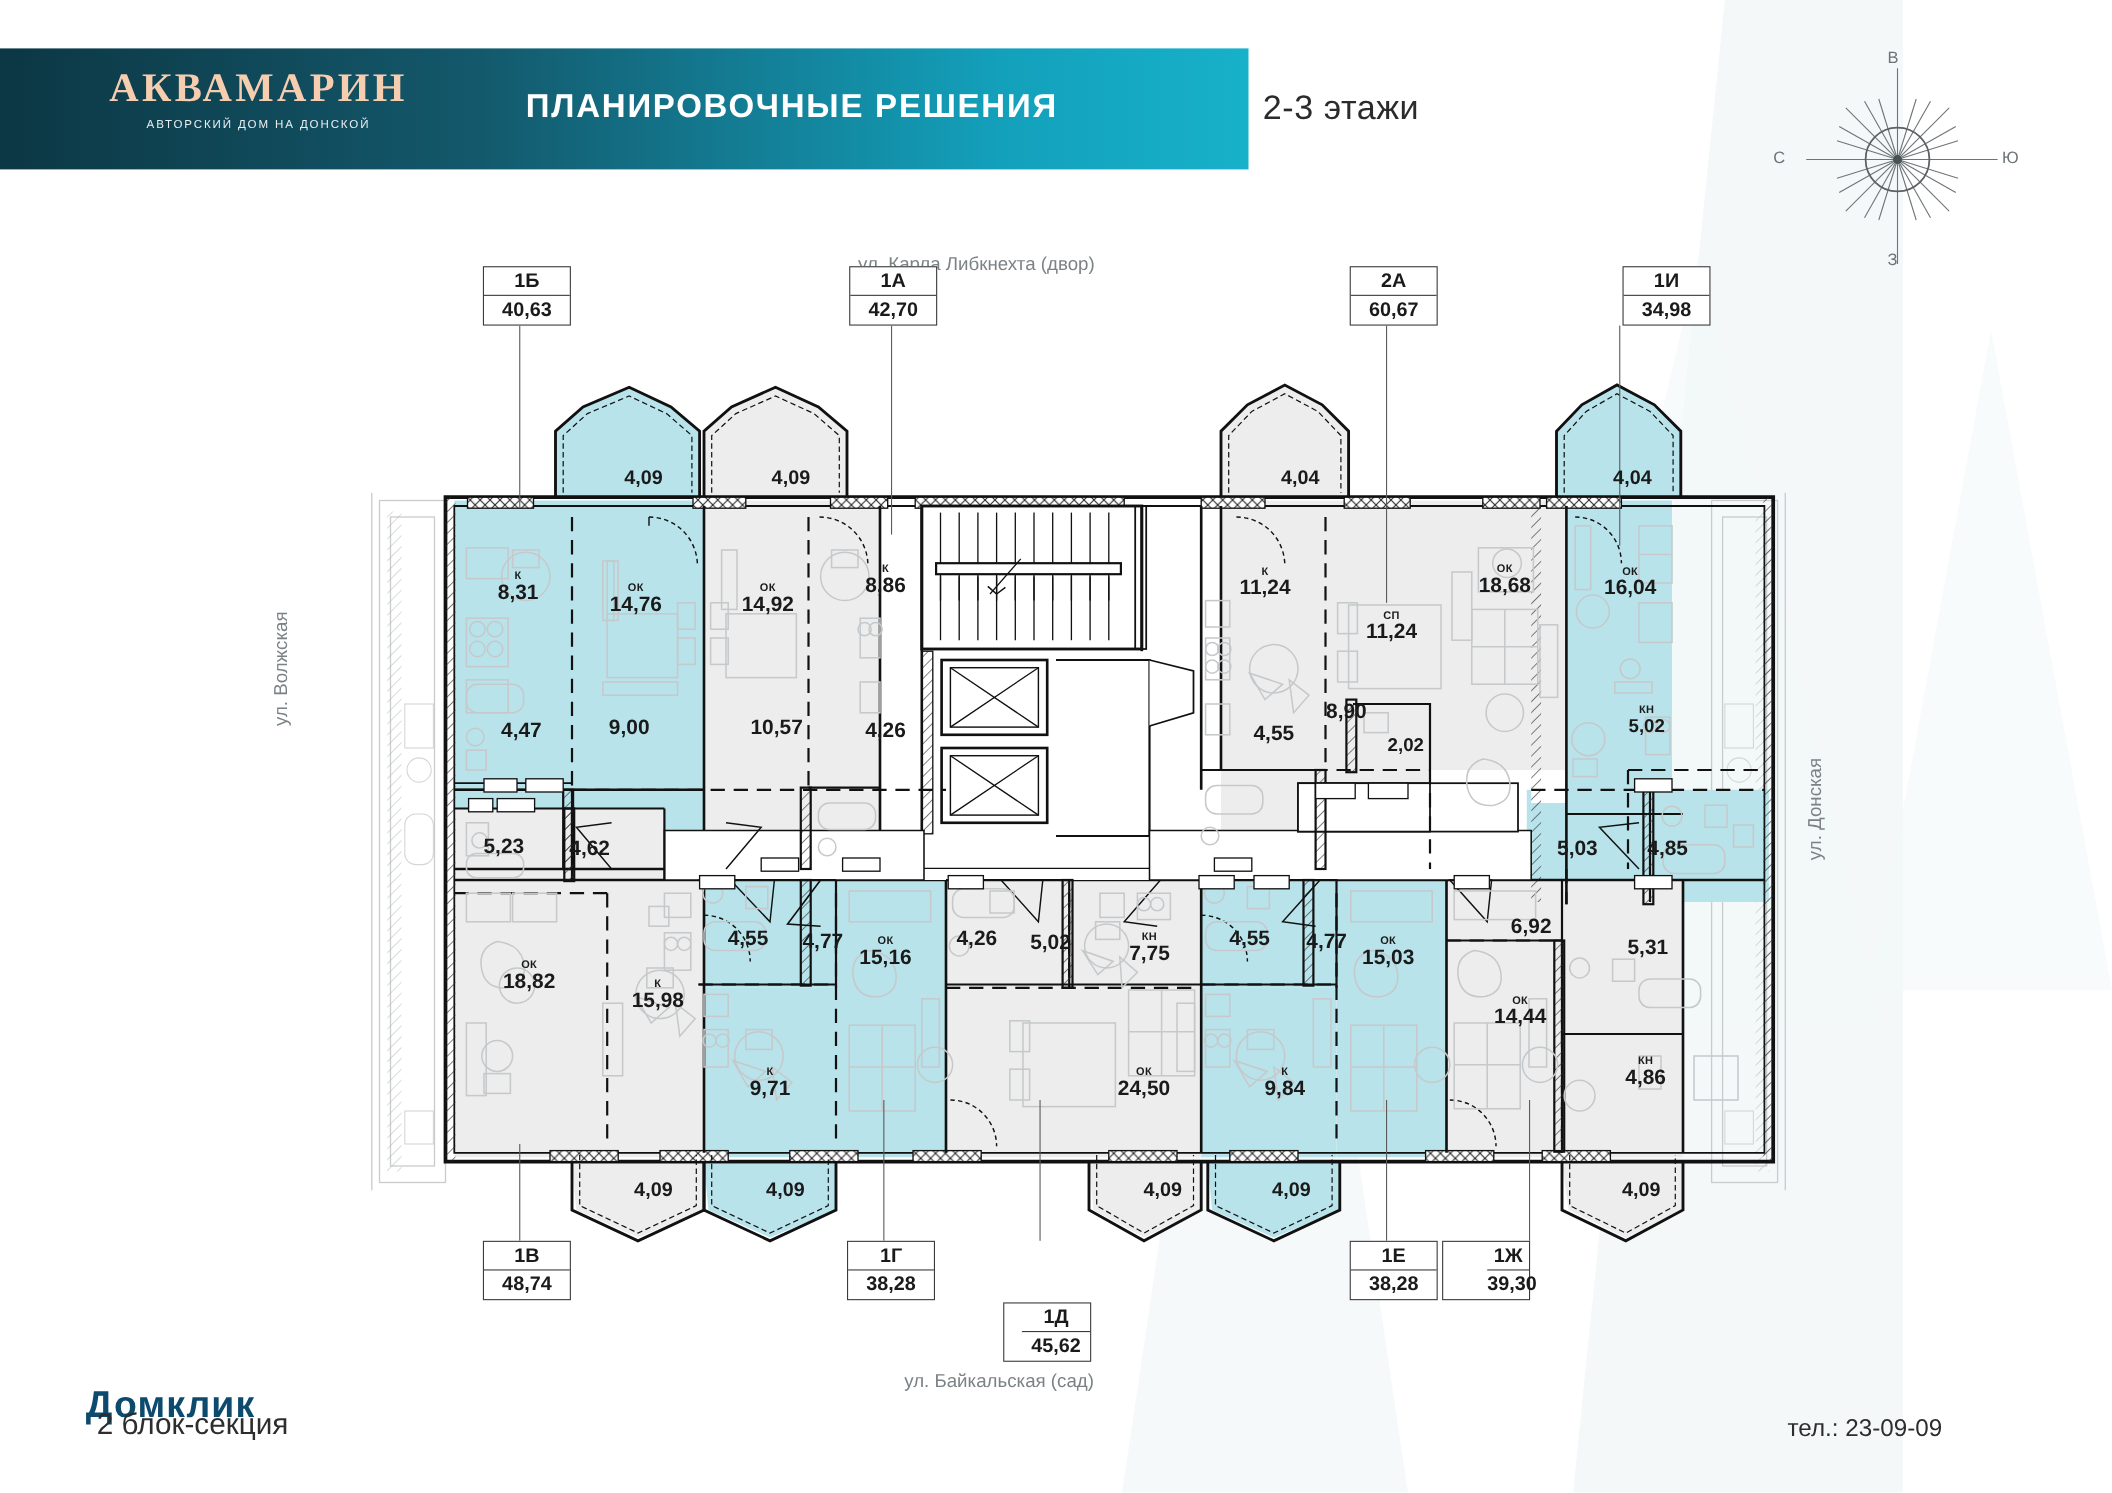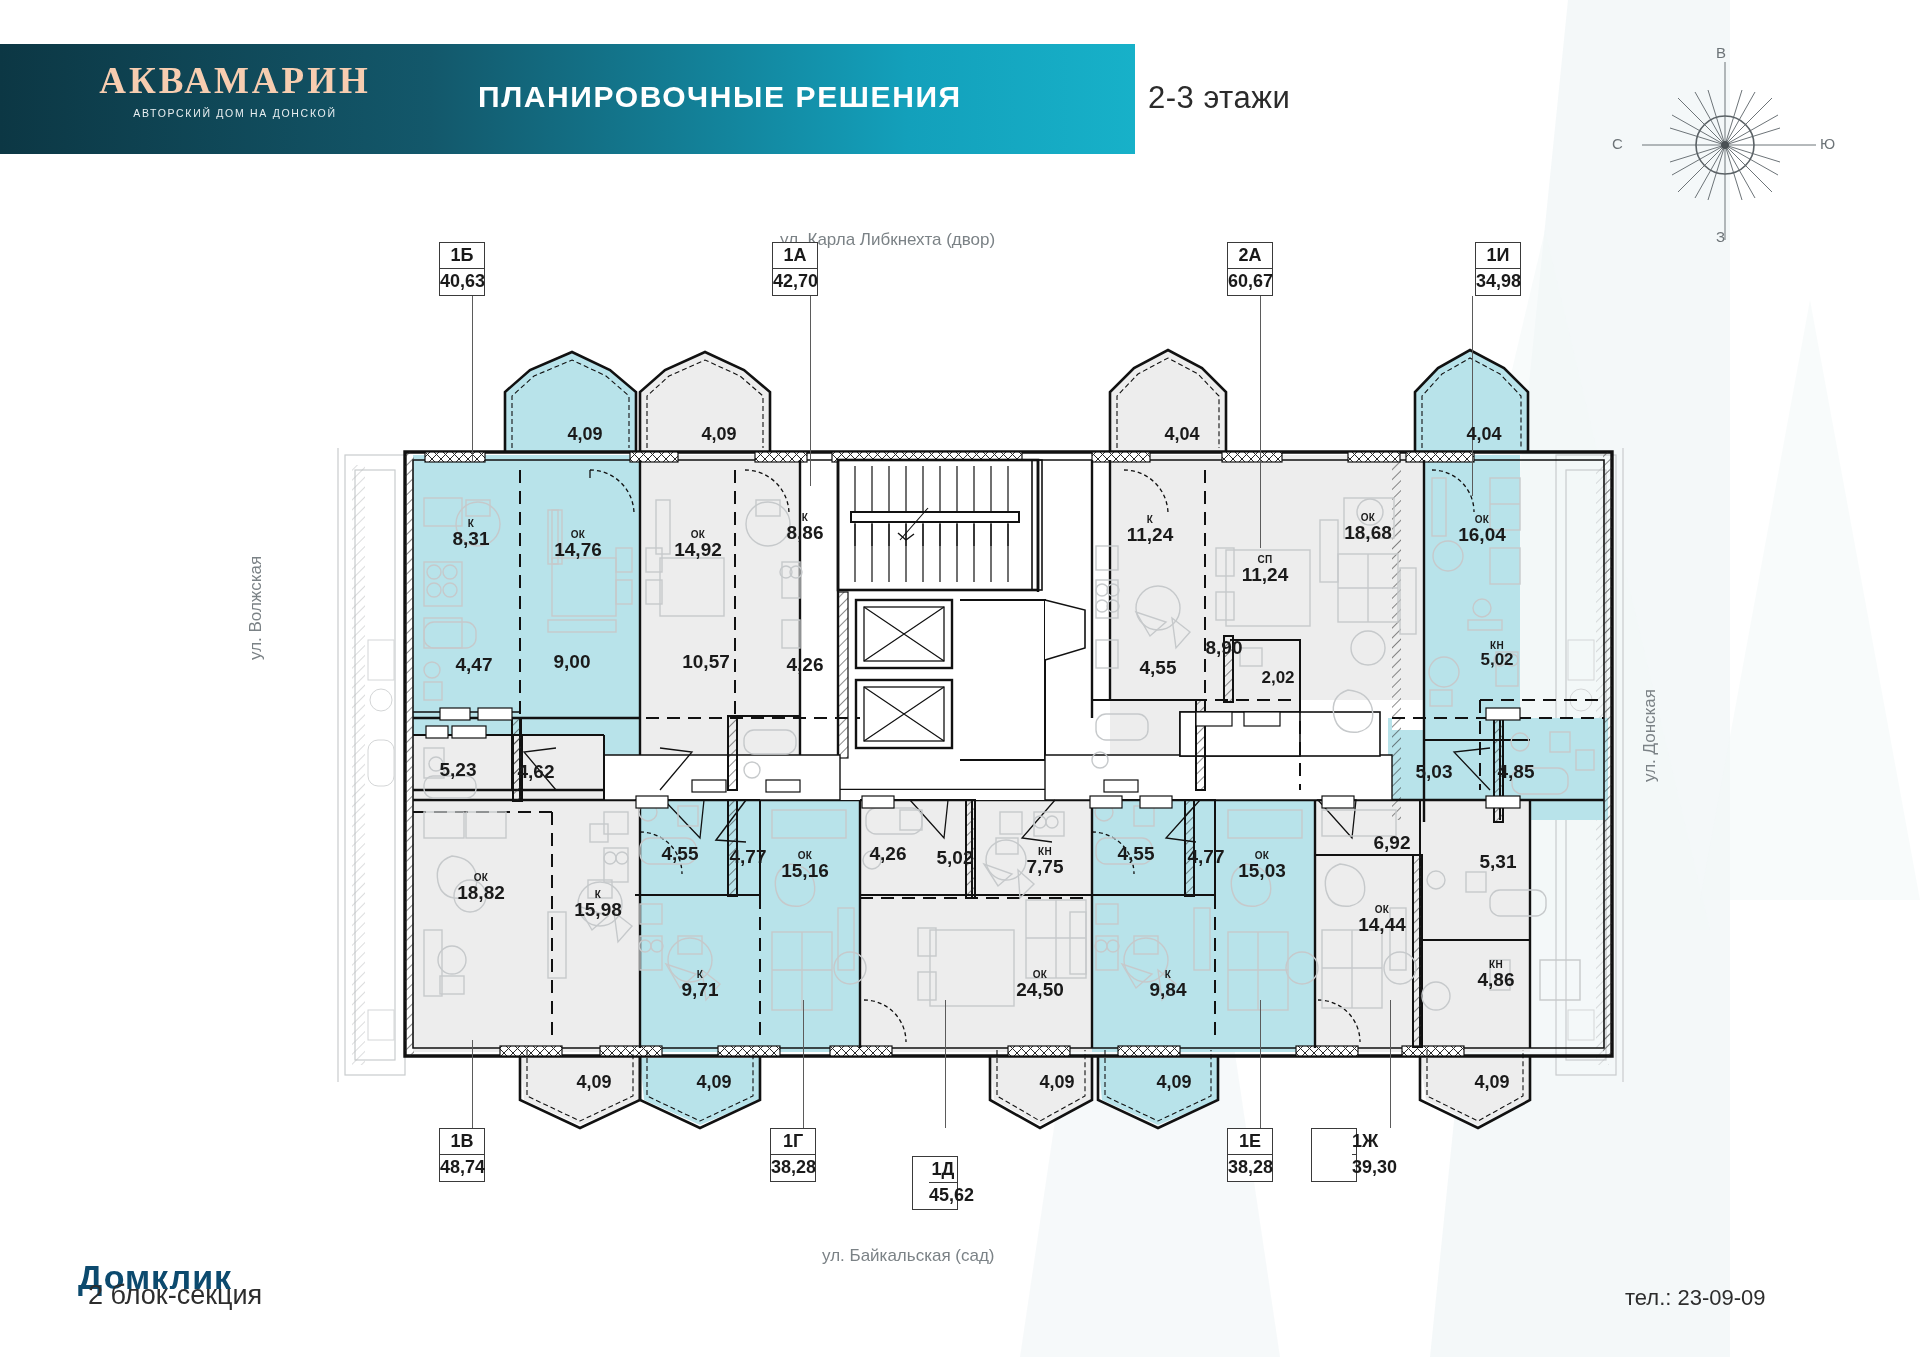--- a/index.html
+++ b/index.html
@@ -65,21 +65,21 @@
   
   #foot-left { position:absolute; left:88px; top:1280px; font-size:27px; color:#2d2d2d; }
   #foot-right { position:absolute; left:1625px; top:1285px; font-size:22px; color:#2d2d2d; }
   #watermark-logo {
     position:absolute; left:78px; top:1258px; font-size:34px; font-weight:700;
     color:#0c4a6e; letter-spacing:1px; pointer-events:none; z-index:0;
   }
 
   
   .tag {
-    position:absolute; width:46px; border:1.4px solid #3a3a3a; background:#fff;
+    position:absolute; width:80px; border:1.4px solid #3a3a3a; background:#fff;
     text-align:center; z-index:6;
   }
   .tag .t-id { font-size:18px; font-weight:700; padding:2px 0 1px; border-bottom:1.4px solid #3a3a3a; line-height:1.2; }
   .tag .t-area { font-size:18px; font-weight:700; padding:2px 0 3px; line-height:1.2; }
   .leader { position:absolute; width:1.3px; background:#5b5b5b; z-index:5; }
 
   
   #plan { position:absolute; left:0; top:0; width:1920px; height:1357px; z-index:3; }
 
   
@@ -681,21 +681,21 @@
   <div class="t-area">48,74</div>
 </div>
 
 <div class="leader" style="left:803px; top:1000px; height:128px;"></div>
 <div class="tag" style="left:770px; top:1128px;">
   <div class="t-id">1Г</div>
   <div class="t-area">38,28</div>
 </div>
 
 <div class="leader" style="left:945px; top:1000px; height:128px;"></div>
-<div class="tag" style="left:912px; top:1156px;padding-left:16px;">
+<div class="tag" style="left:912px; top:1184px;padding-left:16px;">
   <div class="t-id">1Д</div>
   <div class="t-area">45,62</div>
 </div>
 
 <div class="leader" style="left:1260px; top:1000px; height:128px;"></div>
 <div class="tag" style="left:1227px; top:1128px;">
   <div class="t-id">1Е</div>
   <div class="t-area">38,28</div>
 </div>
 

